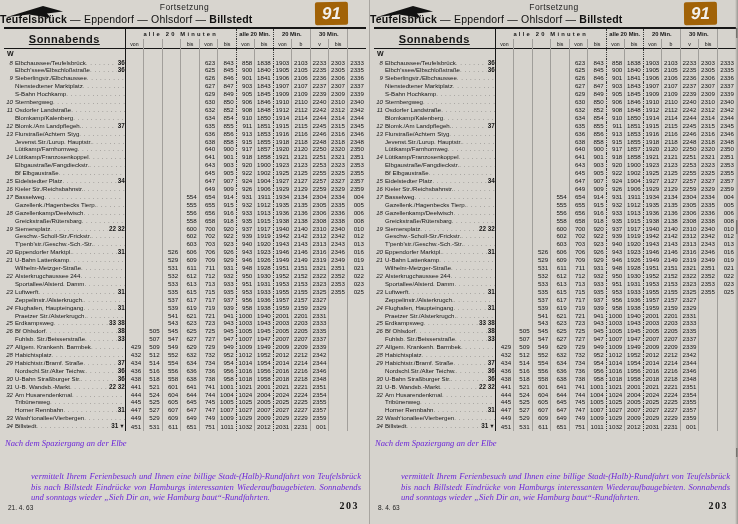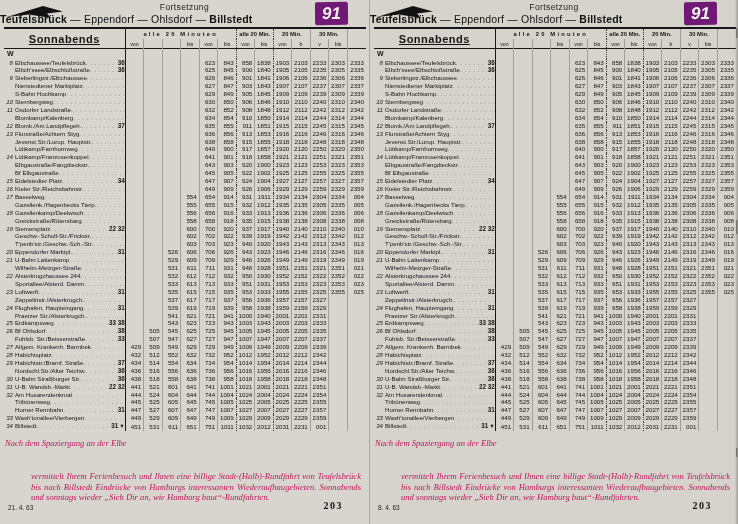--- a/index.html
+++ b/index.html
@@ -20,21 +20,21 @@
     background:linear-gradient(to left,#9a9792,rgba(154,151,146,0));
   }
   
   .masthead{position:relative;height:27px;}
   .arrow-logo{position:absolute;left:7px;top:5px;width:56px;height:14px;}
   .continuation{text-align:center;font-size:8.5px;padding-top:2px;letter-spacing:.4px;color:#1c1c1c;}
   .route-line{text-align:left;font-size:10.5px;margin-top:1px;letter-spacing:.2px;color:#111;}
   .route-line b{font-weight:bold;}
   .route-badge{
     position:absolute;right:21px;top:2px;width:33px;height:23px;
-    background:#701a75;color:#f2f0ec;font-weight:bold;font-style:italic;
+    background:#a16207;color:#f2f0ec;font-weight:bold;font-style:italic;
     font-size:17px;line-height:23px;text-align:center;border-radius:2px;
     transform:rotate(-.6deg);
   }
   
   table.tt{
     border-collapse:collapse;table-layout:fixed;
     margin-left:4px;width:362px;
     border-top:2px solid #161616;
   }
   table.tt col.station{width:121px;}
@@ -59,24 +59,24 @@
   .st .st-arrow{flex:none;font-size:5.5px;padding-left:1px;}
   td.time{
     font-size:6.2px;line-height:7.9px;text-align:right;padding-right:2px;
     border-left:1px solid rgba(22,22,22,.28);
     white-space:nowrap;overflow:visible;color:#131313;
   }
   td.time.first, th.first{border-left:1.5px solid #161616;}
   td.time.dotsep, th.dotsep{border-left:1px dotted #3a3a3a;}
   th.thin{border-left:1px solid rgba(22,22,22,.28);}
   
-  .footer{margin:7px 8px 0 5px;font-family:"Liberation Serif",serif;font-style:italic;color:#be185d;}
+  .footer{margin:7px 8px 0 5px;font-family:"Liberation Serif",serif;font-style:italic;color:#6d28d9;}
   .footer .headline{font-size:8.6px;line-height:10px;}
   .footer .bodytext{font-size:8.6px;line-height:10.5px;margin-left:26px;text-align:justify;margin-top:23px;}
-  .pagefoot{position:absolute;left:8px;right:26px;bottom:13px;display:flex;justify-content:space-between;align-items:flex-end;}
+  .pagefoot{position:absolute;left:8px;right:10px;bottom:13px;display:flex;justify-content:space-between;align-items:flex-end;}
   .print-date{font-size:6.5px;font-family:"Liberation Sans",sans-serif;color:#222;}
   .page-number{font-size:10px;font-weight:bold;font-family:"Liberation Serif",serif;letter-spacing:1.5px;color:#111;}
   .edge-mark{position:absolute;right:0;width:2px;background:#55524e;}
 </style>
 </head>
 <body>
 
 <div id="spread">
   <section class="page">
     <header class="masthead">

